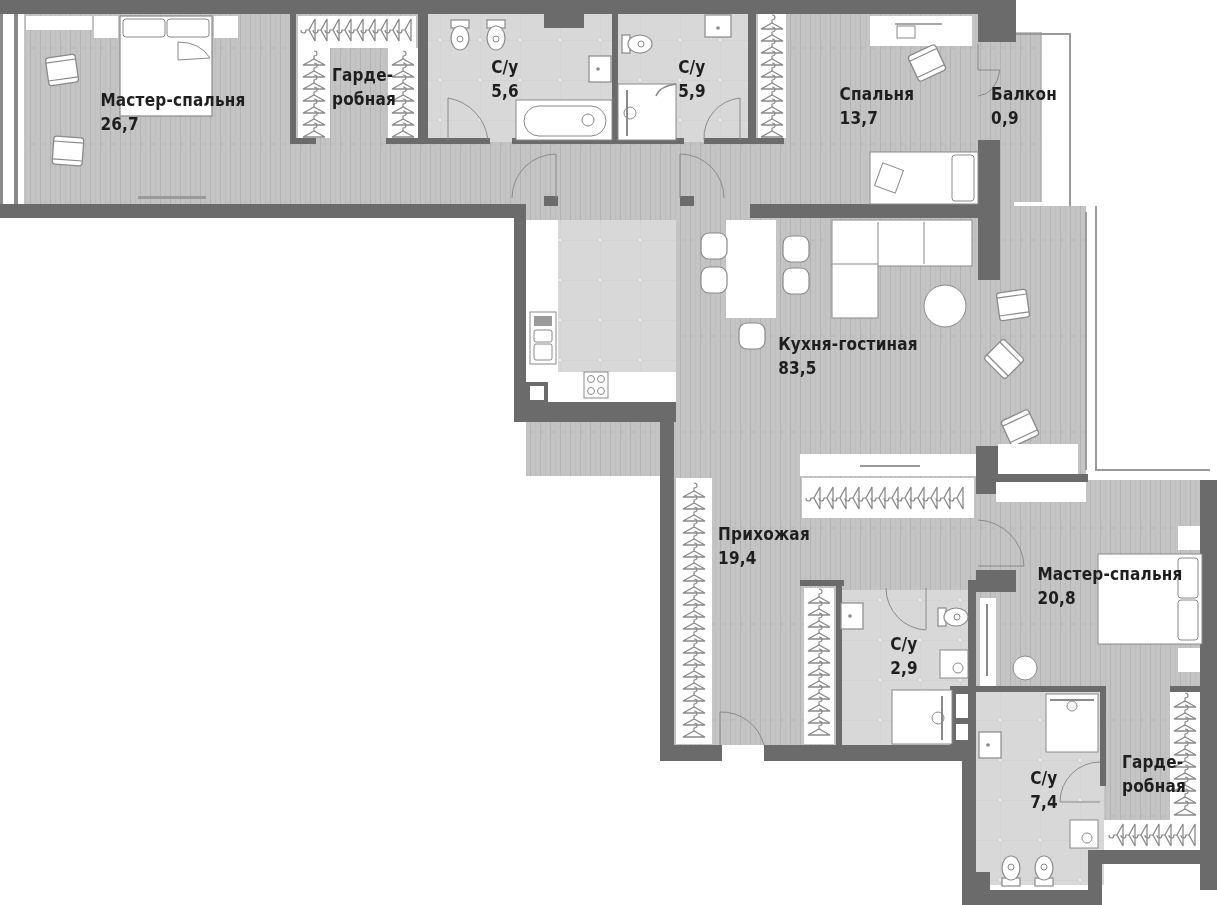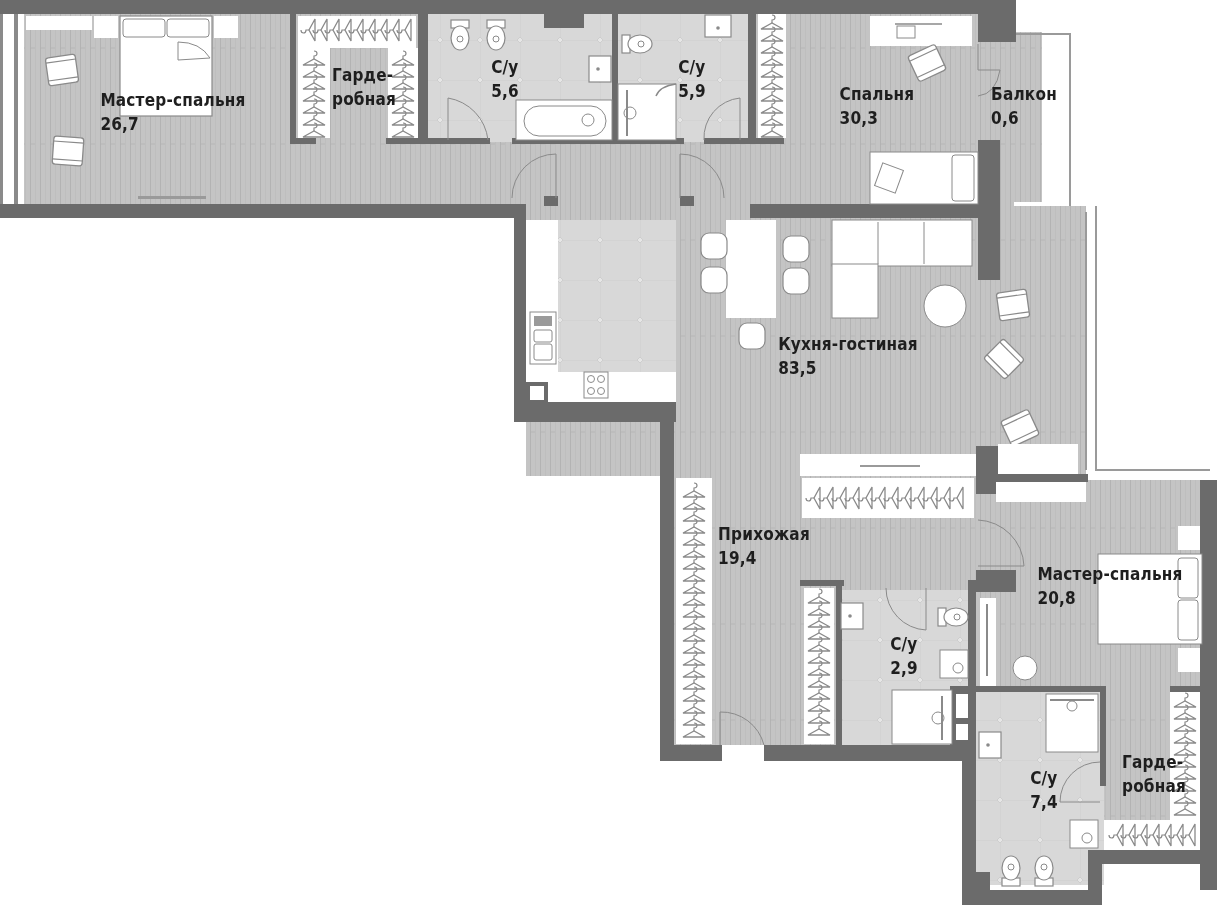--- a/index.html
+++ b/index.html
@@ -390,25 +390,25 @@
 <div class="room-label" style="left:505px;top:55px;">
   <span class="name">С/у</span>
   <span class="area">5,6</span>
 </div>
 <div class="room-label" style="left:692px;top:55px;">
   <span class="name">С/у</span>
   <span class="area">5,9</span>
 </div>
 <div class="room-label" style="left:877px;top:82px;">
   <span class="name">Спальня</span>
-  <span class="area">30,3</span>
+  <span class="area">13,7</span>
 </div>
 <div class="room-label" style="left:1024px;top:82px;">
   <span class="name">Балкон</span>
-  <span class="area">0,6</span>
+  <span class="area">0,9</span>
 </div>
 <div class="room-label" style="left:824px;top:332px;margin-left:24px;">
   <span class="name">Кухня-гостиная</span>
   <span class="area">83,5</span>
 </div>
 <div class="room-label" style="left:764px;top:522px;">
   <span class="name">Прихожая</span>
   <span class="area">19,4</span>
 </div>
 <div class="room-label" style="left:1110px;top:562px;">

